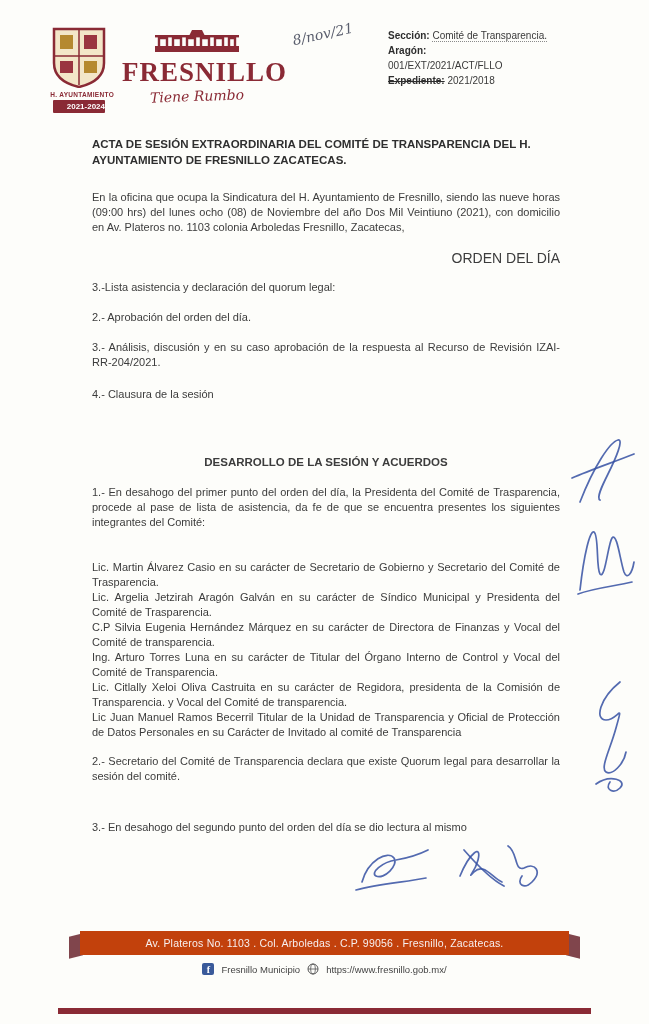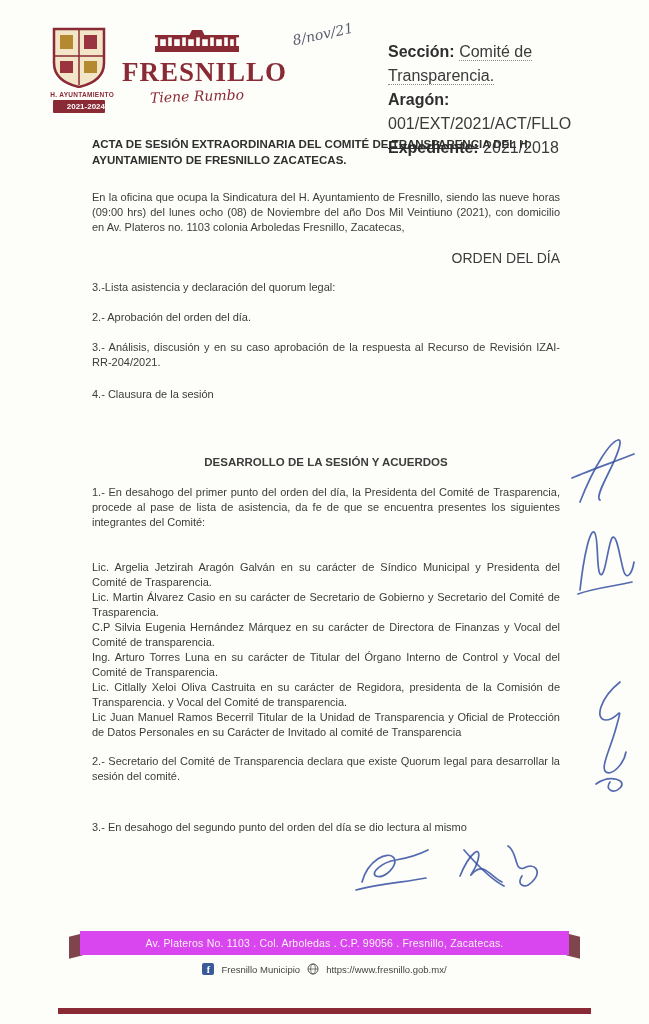--- a/index.html
+++ b/index.html
@@ -16,21 +16,21 @@
   .brand{position:absolute;top:26px;left:122px;width:150px;text-align:center;}
   .brand svg{display:block;margin:0 auto;}
   .brand .name{font-family:"Liberation Serif",serif;font-size:27px;letter-spacing:1px;
                color:#8a2a35;font-weight:bold;margin-top:1px;}
   .brand .tagline{font-family:"DejaVu Serif",serif;font-style:italic;font-size:14px;
                   color:#8a2a35;margin-top:0px;transform:rotate(-2deg);}
 
   .handnote{position:absolute;top:26px;left:292px;font-family:"DejaVu Serif",serif;
             font-style:italic;font-size:14px;color:#5b5f6e;transform:rotate(-12deg);}
 
-  .meta{position:absolute;top:40px;left:388px;width:245px;font-size:16px;line-height:1.5;color:#3a3a3a;}
+  .meta{position:absolute;top:28px;left:388px;width:245px;font-size:10px;line-height:1.5;color:#3a3a3a;}
   .meta b{color:#2e2e2e;}
   .meta .dotted{border-bottom:1px dotted #8a8a8a;}
   .meta .struck{text-decoration:line-through;}
 
   
   .content{position:absolute;top:136px;left:92px;width:468px;font-size:11px;line-height:15px;
            text-align:justify;}
   .content p{margin:0;}
   .title{font-weight:bold;font-size:11.5px;line-height:16px;color:#2f2f2f;text-align:left;}
   .intro{margin-top:22px !important;}
@@ -42,21 +42,21 @@
   .p1{margin-top:15px !important;}
   .attendees{margin-top:30px !important;}
   .p2{margin-top:14px !important;}
   .p3{margin-top:36px !important;}
 
   
   .sig{position:absolute;pointer-events:none;}
   .sig path{fill:none;stroke:#3550a2;stroke-width:1.7;stroke-linecap:round;opacity:.85;}
 
   
-  .ribbon{position:absolute;top:931px;left:80px;right:80px;height:24px;background:#d946ef;
+  .ribbon{position:absolute;top:931px;left:80px;right:80px;height:24px;background:#c2410c;
           color:#f7efef;font-size:10.5px;display:flex;align-items:center;justify-content:center;
           letter-spacing:.2px;}
   .ribbon::before{content:"";position:absolute;left:-11px;top:4px;width:14px;height:22px;
           background:#80454c;transform:skewY(-14deg);z-index:-1;}
   .ribbon::after{content:"";position:absolute;right:-11px;top:4px;width:14px;height:22px;
           background:#80454c;transform:skewY(14deg);z-index:-1;}
   .ribbon-wrap{position:absolute;inset:0;z-index:1;}
 
   .social{position:absolute;top:963px;left:0;right:0;display:flex;align-items:center;
           justify-content:center;gap:7px;font-size:9.5px;color:#444;}
@@ -124,22 +124,22 @@
     <p class="it1">3.-Lista asistencia y declaración del quorum legal:</p>
     <p class="it">2.- Aprobación del orden del día.</p>
     <p class="it">3.- Análisis, discusión y en su caso aprobación de la respuesta al Recurso de Revisión IZAI-RR-204/2021.</p>
     <p class="it4">4.- Clausura de la sesión</p>
 
     <p class="des-h">DESARROLLO DE LA SESIÓN Y ACUERDOS</p>
 
     <p class="p1">1.- En desahogo del primer punto del orden del día, la Presidenta del Comité de Trasparencia, procede al pase de lista de asistencia, da fe de que se encuentra presentes los siguientes integrantes del Comité:</p>
 
     <div class="attendees">
+      <p>Lic. Martin Álvarez Casio en su carácter de Secretario de Gobierno y Secretario del Comité de Trasparencia.</p>
       <p>Lic. Argelia Jetzirah Aragón Galván en su carácter de Síndico Municipal y Presidenta del Comité de Trasparencia.</p>
-      <p>Lic. Martin Álvarez Casio en su carácter de Secretario de Gobierno y Secretario del Comité de Trasparencia.</p>
       <p>C.P Silvia Eugenia Hernández Márquez en su carácter de Directora de Finanzas y Vocal del Comité de transparencia.</p>
       <p>Ing. Arturo Torres Luna en su carácter de Titular del Órgano Interno de Control y Vocal del Comité de Transparencia.</p>
       <p>Lic. Citlally Xeloi Oliva Castruita en su carácter de Regidora, presidenta de la Comisión de Transparencia. y Vocal del Comité de transparencia.</p>
       <p>Lic Juan Manuel Ramos Becerril Titular de la Unidad de Transparencia y Oficial de Protección de Datos Personales en su Carácter de Invitado al comité de Transparencia</p>
     </div>
 
     <p class="p2">2.- Secretario del Comité de Transparencia declara que existe Quorum legal para desarrollar la sesión del comité.</p>
 
     <p class="p3">3.- En desahogo del segundo punto del orden del día se dio lectura al mismo</p>
   </div>

